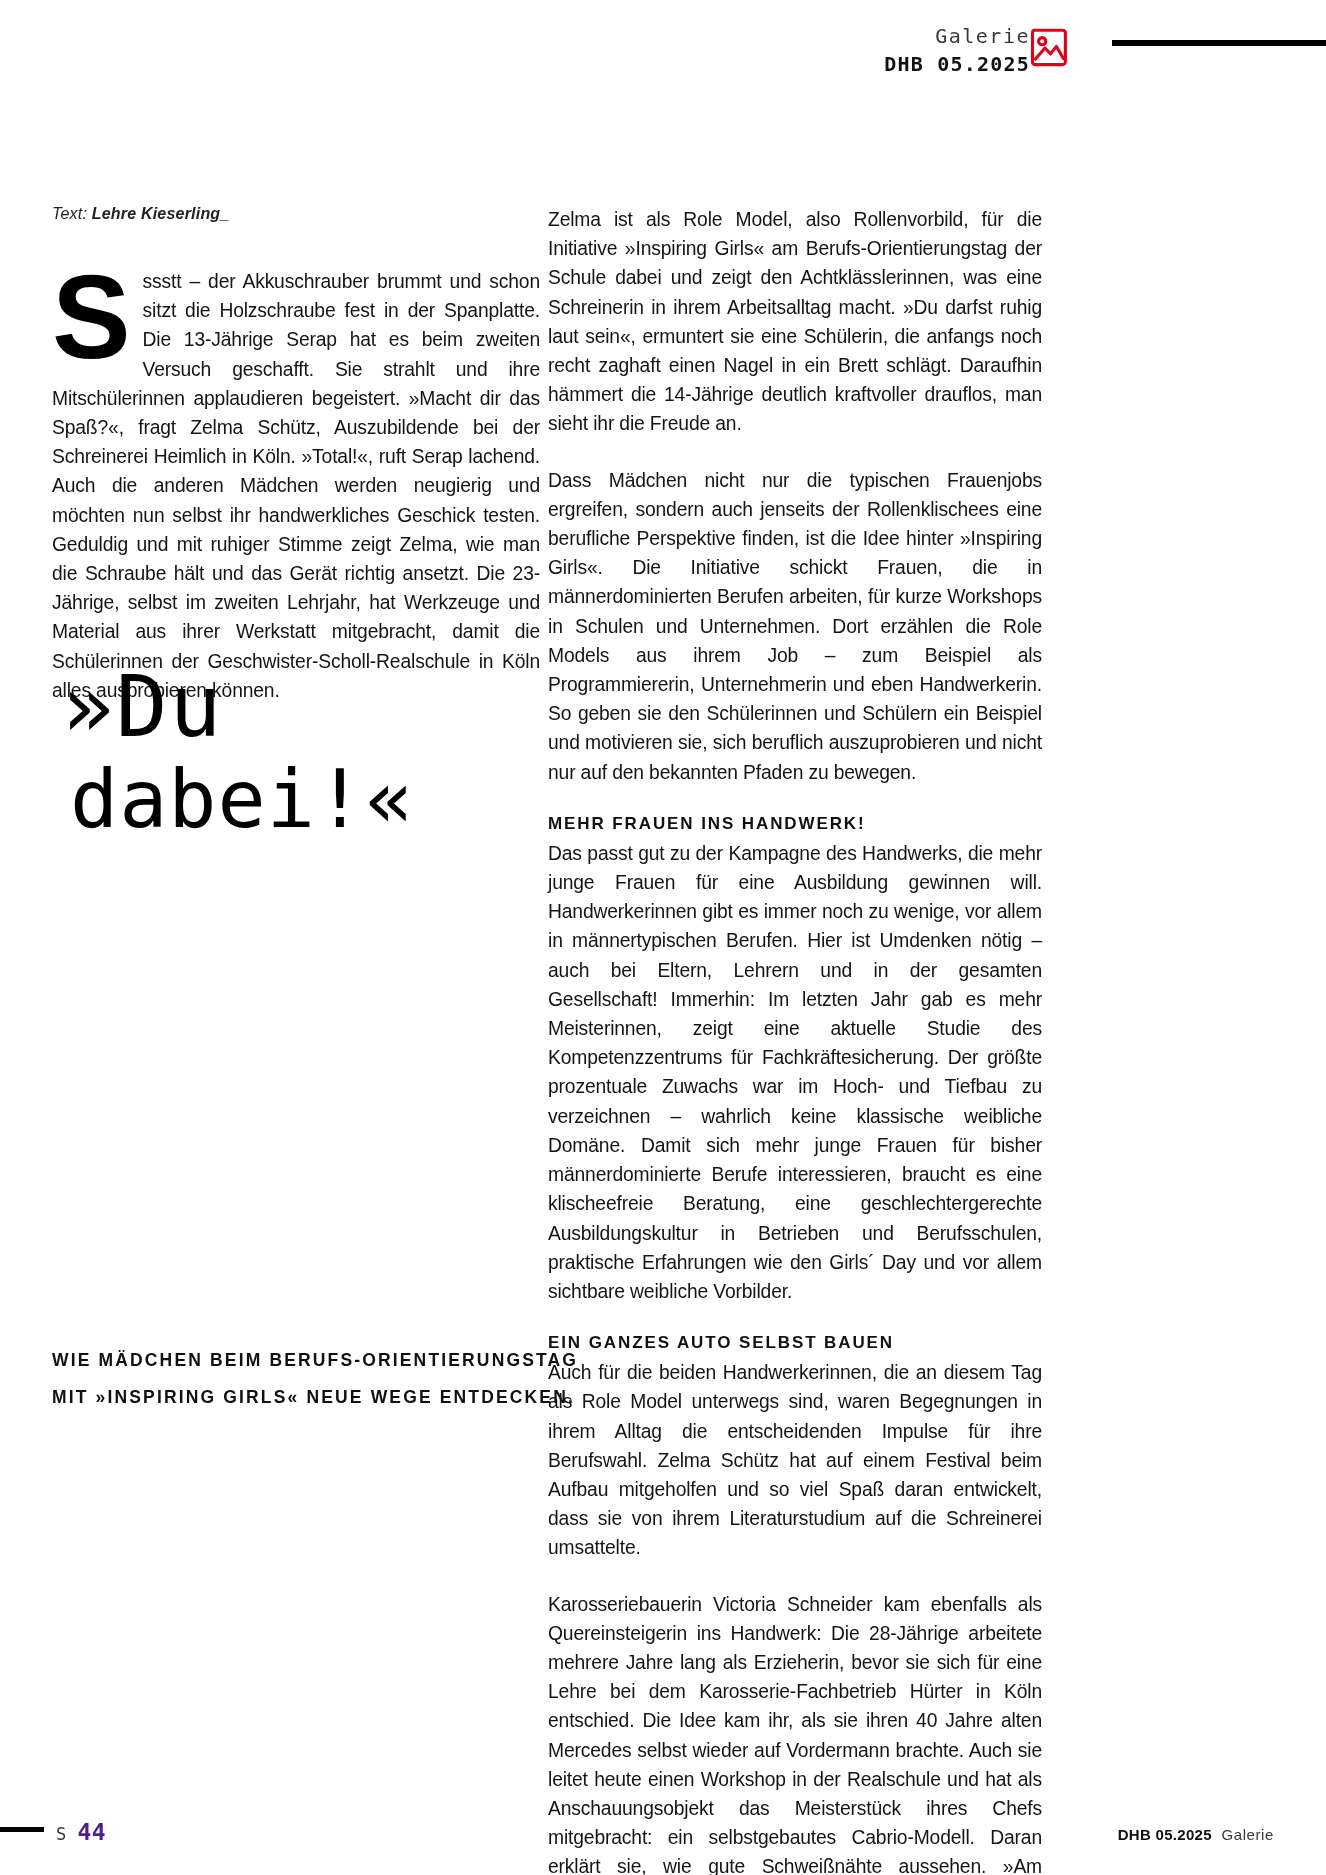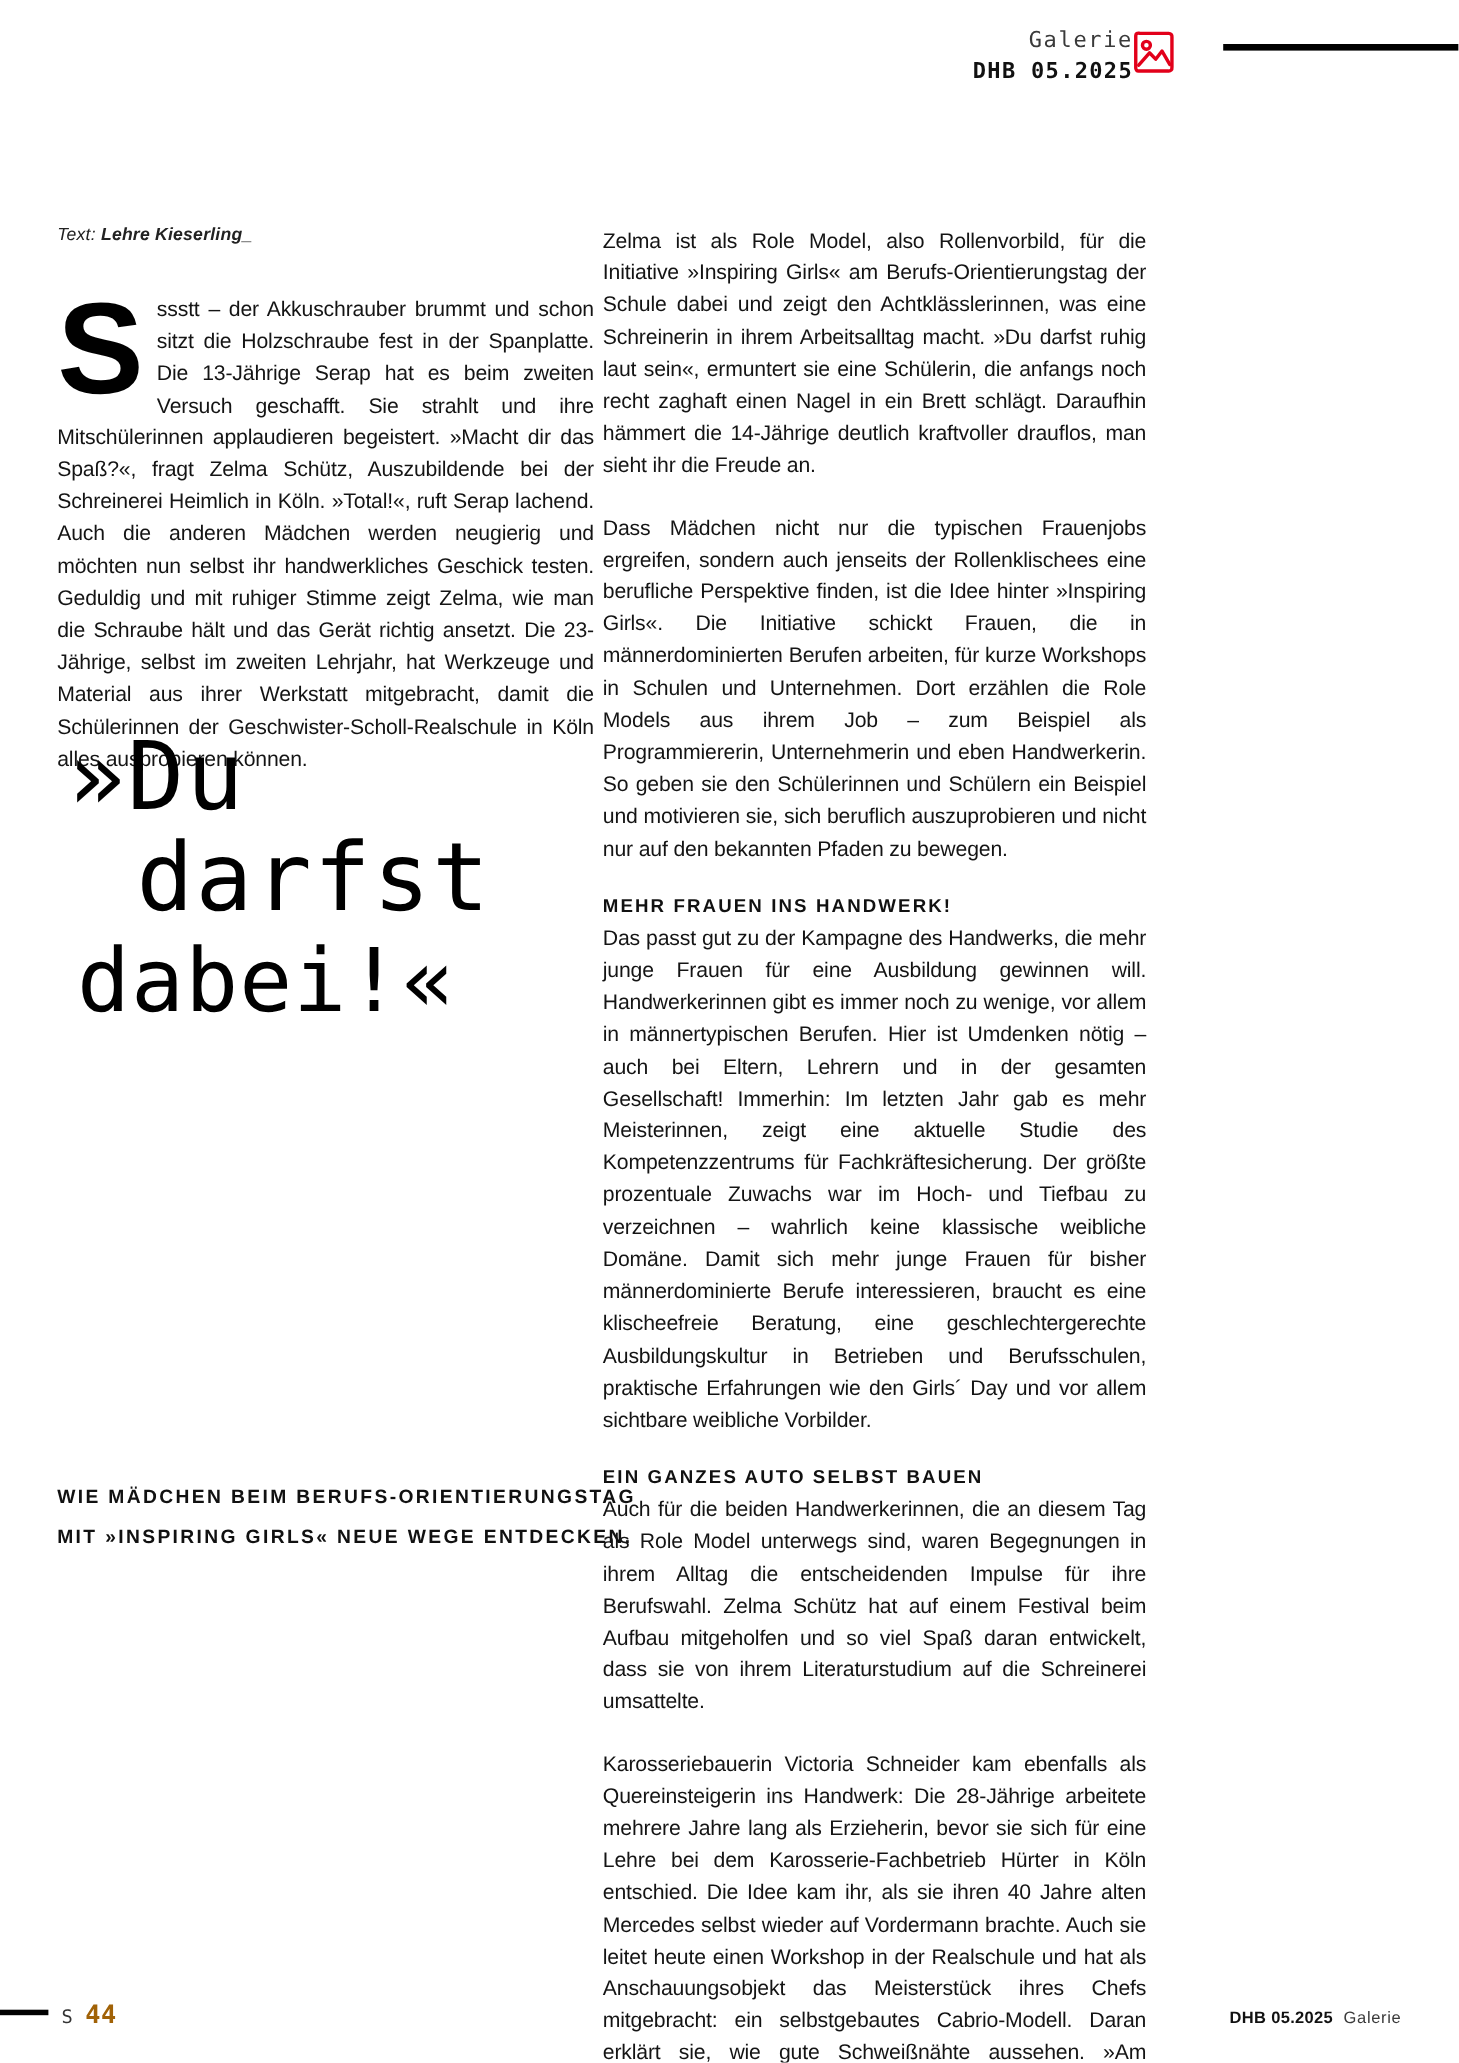--- a/index.html
+++ b/index.html
@@ -197,21 +197,21 @@
     left: 56px;
     bottom: 30px;
     font-family: "DejaVu Sans Mono", monospace;
     font-size: 17px;
     color: #333;
     letter-spacing: 0.5px;
   }
   .ft-left .pg {
     font-size: 23px;
     font-weight: bold;
-    color: #a16207;
+    color: #4c1d95;
     letter-spacing: 0.5px;
   }
   .ft-right {
     position: absolute;
     right: 52px;
     bottom: 32px;
     font-family: Liberation Sans, sans-serif;
     font-size: 15px;
     letter-spacing: 0.6px;
     color: #3a3a3a;
@@ -241,21 +241,20 @@
   <div class="hdr-rule"></div>
 </div>
 
 <div class="col col-left">
   <p class="byline"><span>Text: </span><b>Lehre Kieserling_</b></p>
   <p class="body-p lead-p"><span class="dropcap">S</span><span>ssstt – der Akkuschrauber brummt und schon sitzt die Holzschraube fest in der Spanplatte. Die 13-Jährige Serap hat es beim zweiten Versuch geschafft. Sie strahlt und ihre Mitschülerinnen applaudieren begeistert. »Macht dir das Spaß?«, fragt Zelma Schütz, Auszubildende bei der Schreinerei Heimlich in Köln. »Total!«, ruft Serap lachend. Auch die anderen Mädchen werden neugierig und möchten nun selbst ihr handwerkliches Geschick testen. Geduldig und mit ruhiger Stimme zeigt Zelma, wie man die Schraube hält und das Gerät richtig ansetzt. Die 23-Jährige, selbst im zweiten Lehrjahr, hat Werkzeuge und Material aus ihrer Werkstatt mitgebracht, damit die Schülerinnen der Geschwister-Scholl-Realschule in Köln alles ausprobieren können.</span></p>
 </div>
 
 <div class="display">
   <div class="d-line d-l1">»Du</div>
-  <div class="d-line d-l2">darfst</div>
   <div class="d-line d-l4">dabei!«</div>
 </div>
 
 <div class="kicker">
   <div class="kicker-line">WIE MÄDCHEN BEIM BERUFS-ORIENTIERUNGSTAG</div>
   <div class="kicker-line">MIT »INSPIRING GIRLS« NEUE WEGE ENTDECKEN.</div>
 </div>
 
 <div class="col col-right">
   <p class="body-p">Zelma ist als Role Model, also Rollenvorbild, für die Initiative »Inspiring Girls« am Berufs-Orientierungstag der Schule dabei und zeigt den Achtklässlerinnen, was eine Schreinerin in ihrem Arbeitsalltag macht. »Du darfst ruhig laut sein«, ermuntert sie eine Schülerin, die anfangs noch recht zaghaft einen Nagel in ein Brett schlägt. Daraufhin hämmert die 14-Jährige deutlich kraftvoller drauflos, man sieht ihr die Freude an.</p>

